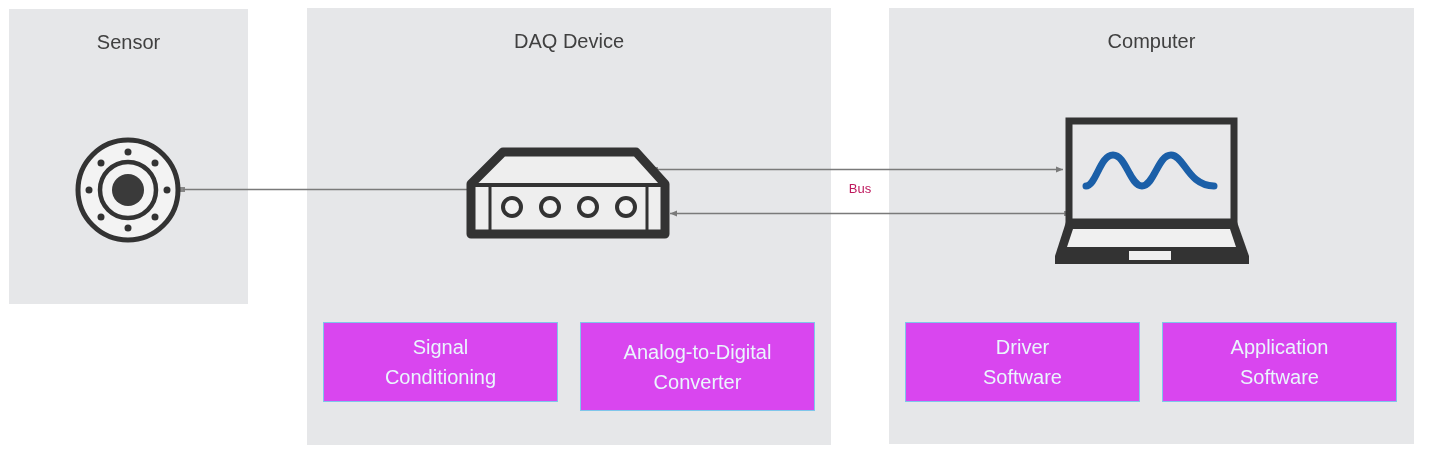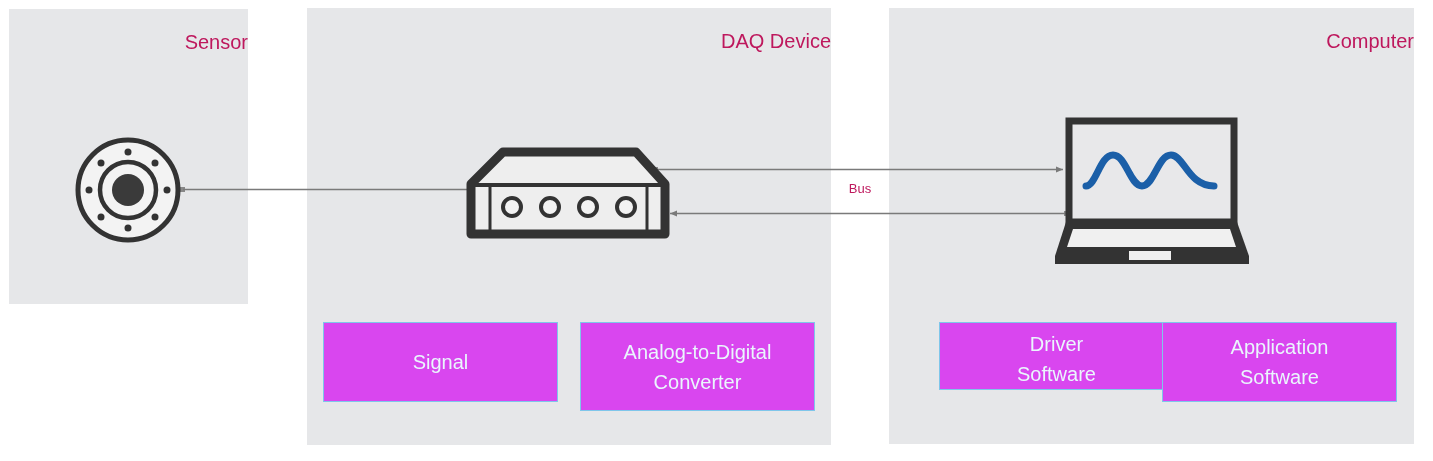--- a/index.html
+++ b/index.html
@@ -1,20 +1,20 @@
 <!DOCTYPE html>
 <html><head>
 <meta charset="utf-8">
 <style>
   html, body { margin: 0; padding: 0; background: #ffffff; }
   body { width: 1433px; height: 461px; position: relative; overflow: hidden;
          font-family: "Liberation Sans", sans-serif; }
   .panel { position: absolute; background: #e6e7e9; }
-  .panel-title { position: absolute; left: 0; right: 0; text-align: right;
-                 font-size: 20px; color: #be185d; top: 22px; }
+  .panel-title { position: absolute; left: 0; right: 0; text-align: center;
+                 font-size: 20px; color: #404040; top: 22px; }
   .block { position: absolute; background: #d946ef; color: #eaf6fd;
            display: flex; align-items: center; justify-content: center;
            text-align: center; font-size: 20px; line-height: 30px;
            box-shadow: 0 0 0 1px #7fc6ea; }
   .block span { display: block; }
   svg { position: absolute; left: 0; top: 0; overflow: visible; }
   .bus-label { position: absolute; left: 830px; top: 181px; font-size: 13px; color: #be185d;
                width: 60px; text-align: center; }
 </style>
 </head>
@@ -28,29 +28,30 @@
   <div class="panel-title">DAQ Device</div>
 </div>
 
 <div class="panel" style="left:889px; top:8px; width:525px; height:436px;">
   <div class="panel-title">Computer</div>
 </div>
 
 <div class="block" style="left:324px; top:323px; width:233px; height:78px;">
   <div>
       <span>Signal</span>
+       <span>Conditioning</span>
     </div>
 </div>
 <div class="block" style="left:581px; top:323px; width:233px; height:87px;">
   <div>
       <span>Analog-to-Digital</span>
        <span>Converter</span>
     </div>
 </div>
-<div class="block" style="left:940px; top:323px; width:233px; height:66px;align-items:flex-end;">
+<div class="block" style="left:906px; top:323px; width:233px; height:78px;">
   <div>
       <span>Driver</span>
        <span>Software</span>
     </div>
 </div>
 <div class="block" style="left:1163px; top:323px; width:233px; height:78px;">
   <div>
       <span>Application</span>
        <span>Software</span>
     </div>

